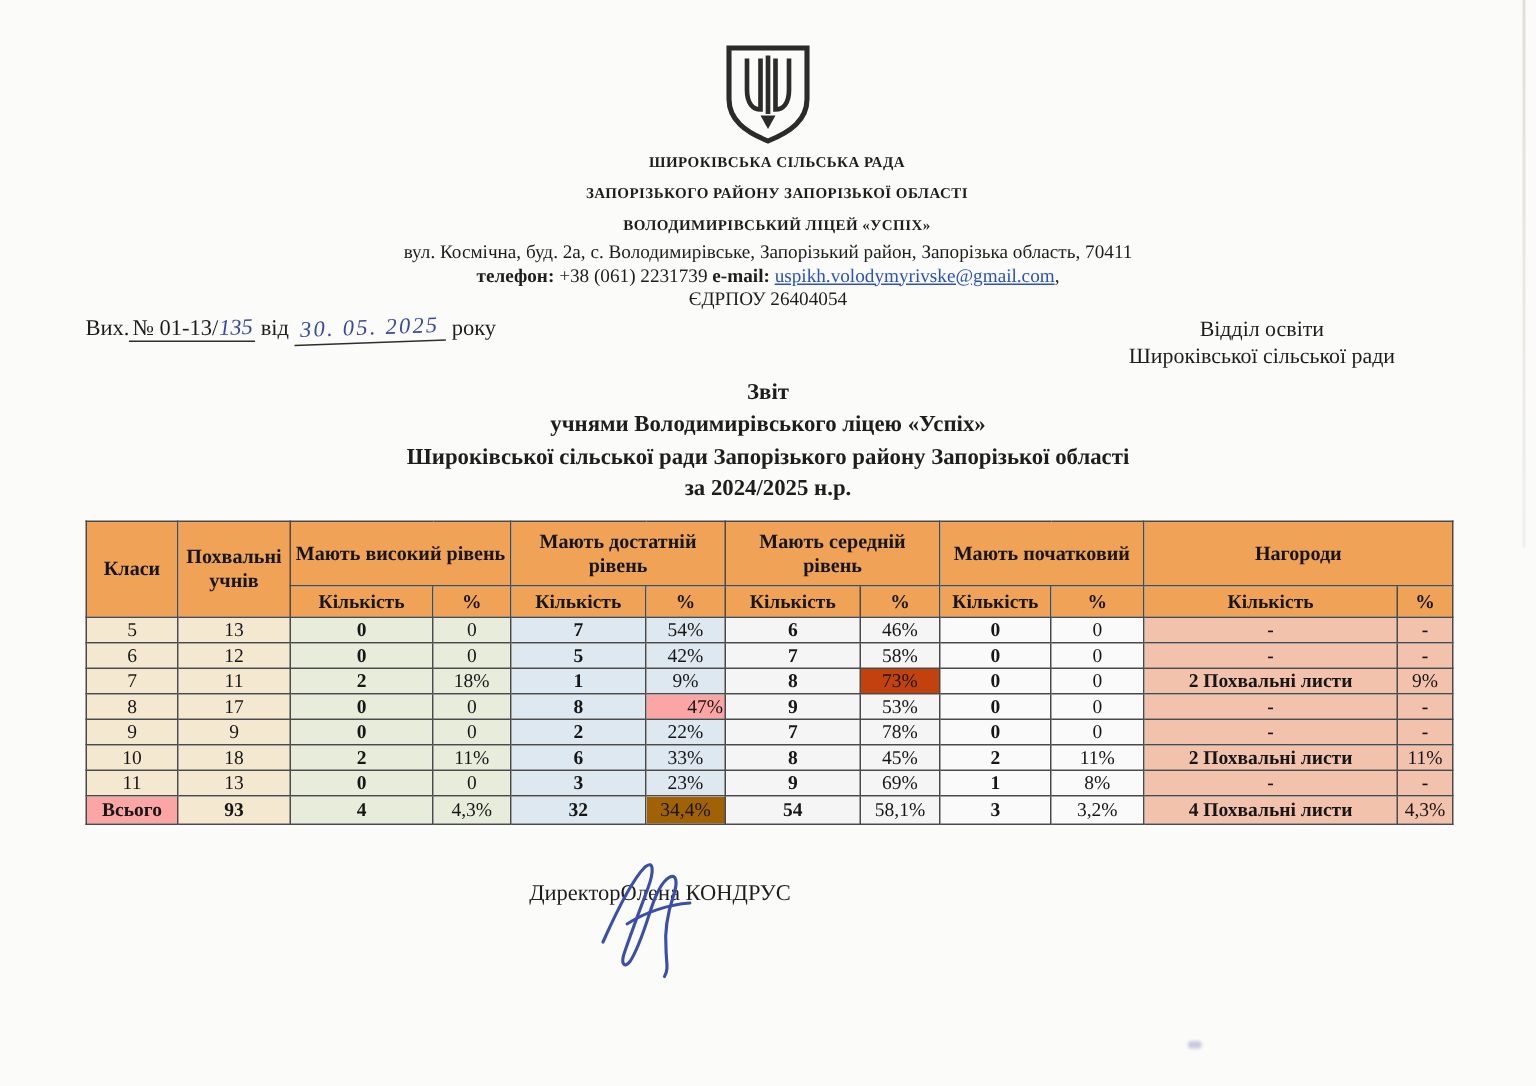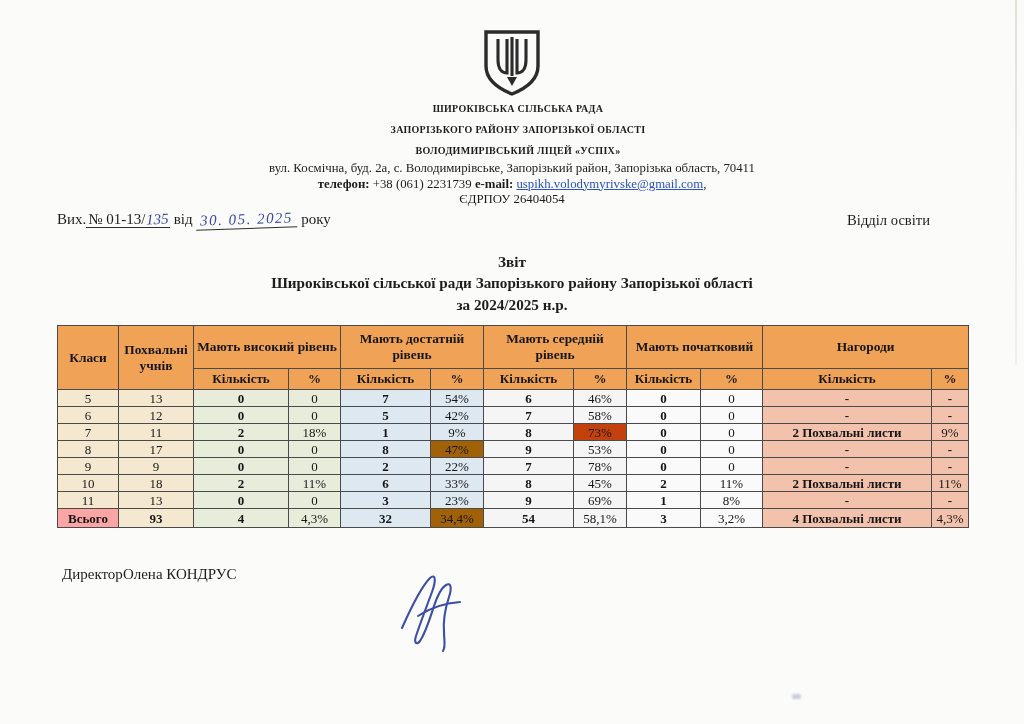--- a/index.html
+++ b/index.html
@@ -29,21 +29,21 @@
   table.report{border-collapse:collapse;table-layout:fixed;width:911px;
     margin:10px 0 0 57px;border:1.5px solid #333;}
   table.report th,table.report td{
     border:1px solid #4a4a4a;text-align:center;vertical-align:middle;
     padding:0 1px;overflow:hidden;color:#161616;}
   table.report thead th{background:var(--header-bg);font-weight:bold;}
   .group-th{font-size:13.4px;line-height:16px;height:42px;}
   .sub-th{font-size:13px;height:20px;}
   table.report tbody td{font-size:13px;height:16px;line-height:15px;}
   table.report tbody tr.total-row td{height:18px;}
-  .footer-row{display:flex;justify-content:flex-start;
+  .footer-row{display:flex;justify-content:center;
     padding:0 206px 0 62px;margin-top:38px;font-size:15px;}
   .signature{position:absolute;left:388px;top:572px;}
 </style>
 </head>
 <body>
 
 <div class="scan-edge"></div>
 <div class="scan-dot"></div>
 
 <div class="emblem-wrap">
@@ -68,25 +68,27 @@
   <a class="email-link" href="#">uspikh.volodymyrivske@gmail.com</a><span>,</span>
 </div>
 <div class="addr-line">ЄДРПОУ 26404054</div>
 
 <div class="ref-row">
   <div class="ref-line">
     <span>Вих.</span><span class="uline"><span>№ 01-13/</span><span class="hand">135</span></span><span> від </span><span class="uline hand date">30. 05. 2025</span><span> року</span>
   </div>
   <div class="recipient">
     <div>Відділ освіти</div>
+    <div>Широківської сільської ради</div>
   </div>
 </div>
 
 <div class="title-block">
   <div>Звіт</div>
+  <div>учнями  Володимирівського ліцею «Успіх»</div>
   <div>Широківської сільської ради Запорізького району Запорізької області</div>
   <div>за 2024/2025 н.р.</div>
 </div>
 
 <table class="report" id="report-table">
     <colgroup>
       <col style="width: 61px;">
       <col style="width: 75px;">
       <col style="width: 95px;">
       <col style="width: 52px;">
@@ -164,21 +166,21 @@
         <td style="background: rgb(251, 250, 250);">0</td>
         <td style="background: rgb(243, 194, 173); font-weight: bold;">2 Похвальні листи</td>
         <td style="background: rgb(243, 194, 173);">9%</td>
       </tr>
       <tr>
         <td style="background: rgb(245, 232, 209);">8</td>
         <td style="background: rgb(245, 232, 209);">17</td>
         <td style="background: rgb(232, 236, 219); font-weight: bold;">0</td>
         <td style="background: rgb(232, 236, 219);">0</td>
         <td style="background: rgb(222, 232, 241); font-weight: bold;">8</td>
-        <td style="background: #a16207;">47%</td>
+        <td style="background: #fca5a5; text-align: right;">47%</td>
         <td style="background: rgb(245, 245, 246); font-weight: bold;">9</td>
         <td style="background: rgb(245, 245, 246);">53%</td>
         <td style="background: rgb(251, 250, 250); font-weight: bold;">0</td>
         <td style="background: rgb(251, 250, 250);">0</td>
         <td style="background: rgb(243, 194, 173); font-weight: bold;">-</td>
         <td style="background: rgb(243, 194, 173); font-weight: bold;">-</td>
       </tr>
       <tr>
         <td style="background: rgb(245, 232, 209);">9</td>
         <td style="background: rgb(245, 232, 209);">9</td>

